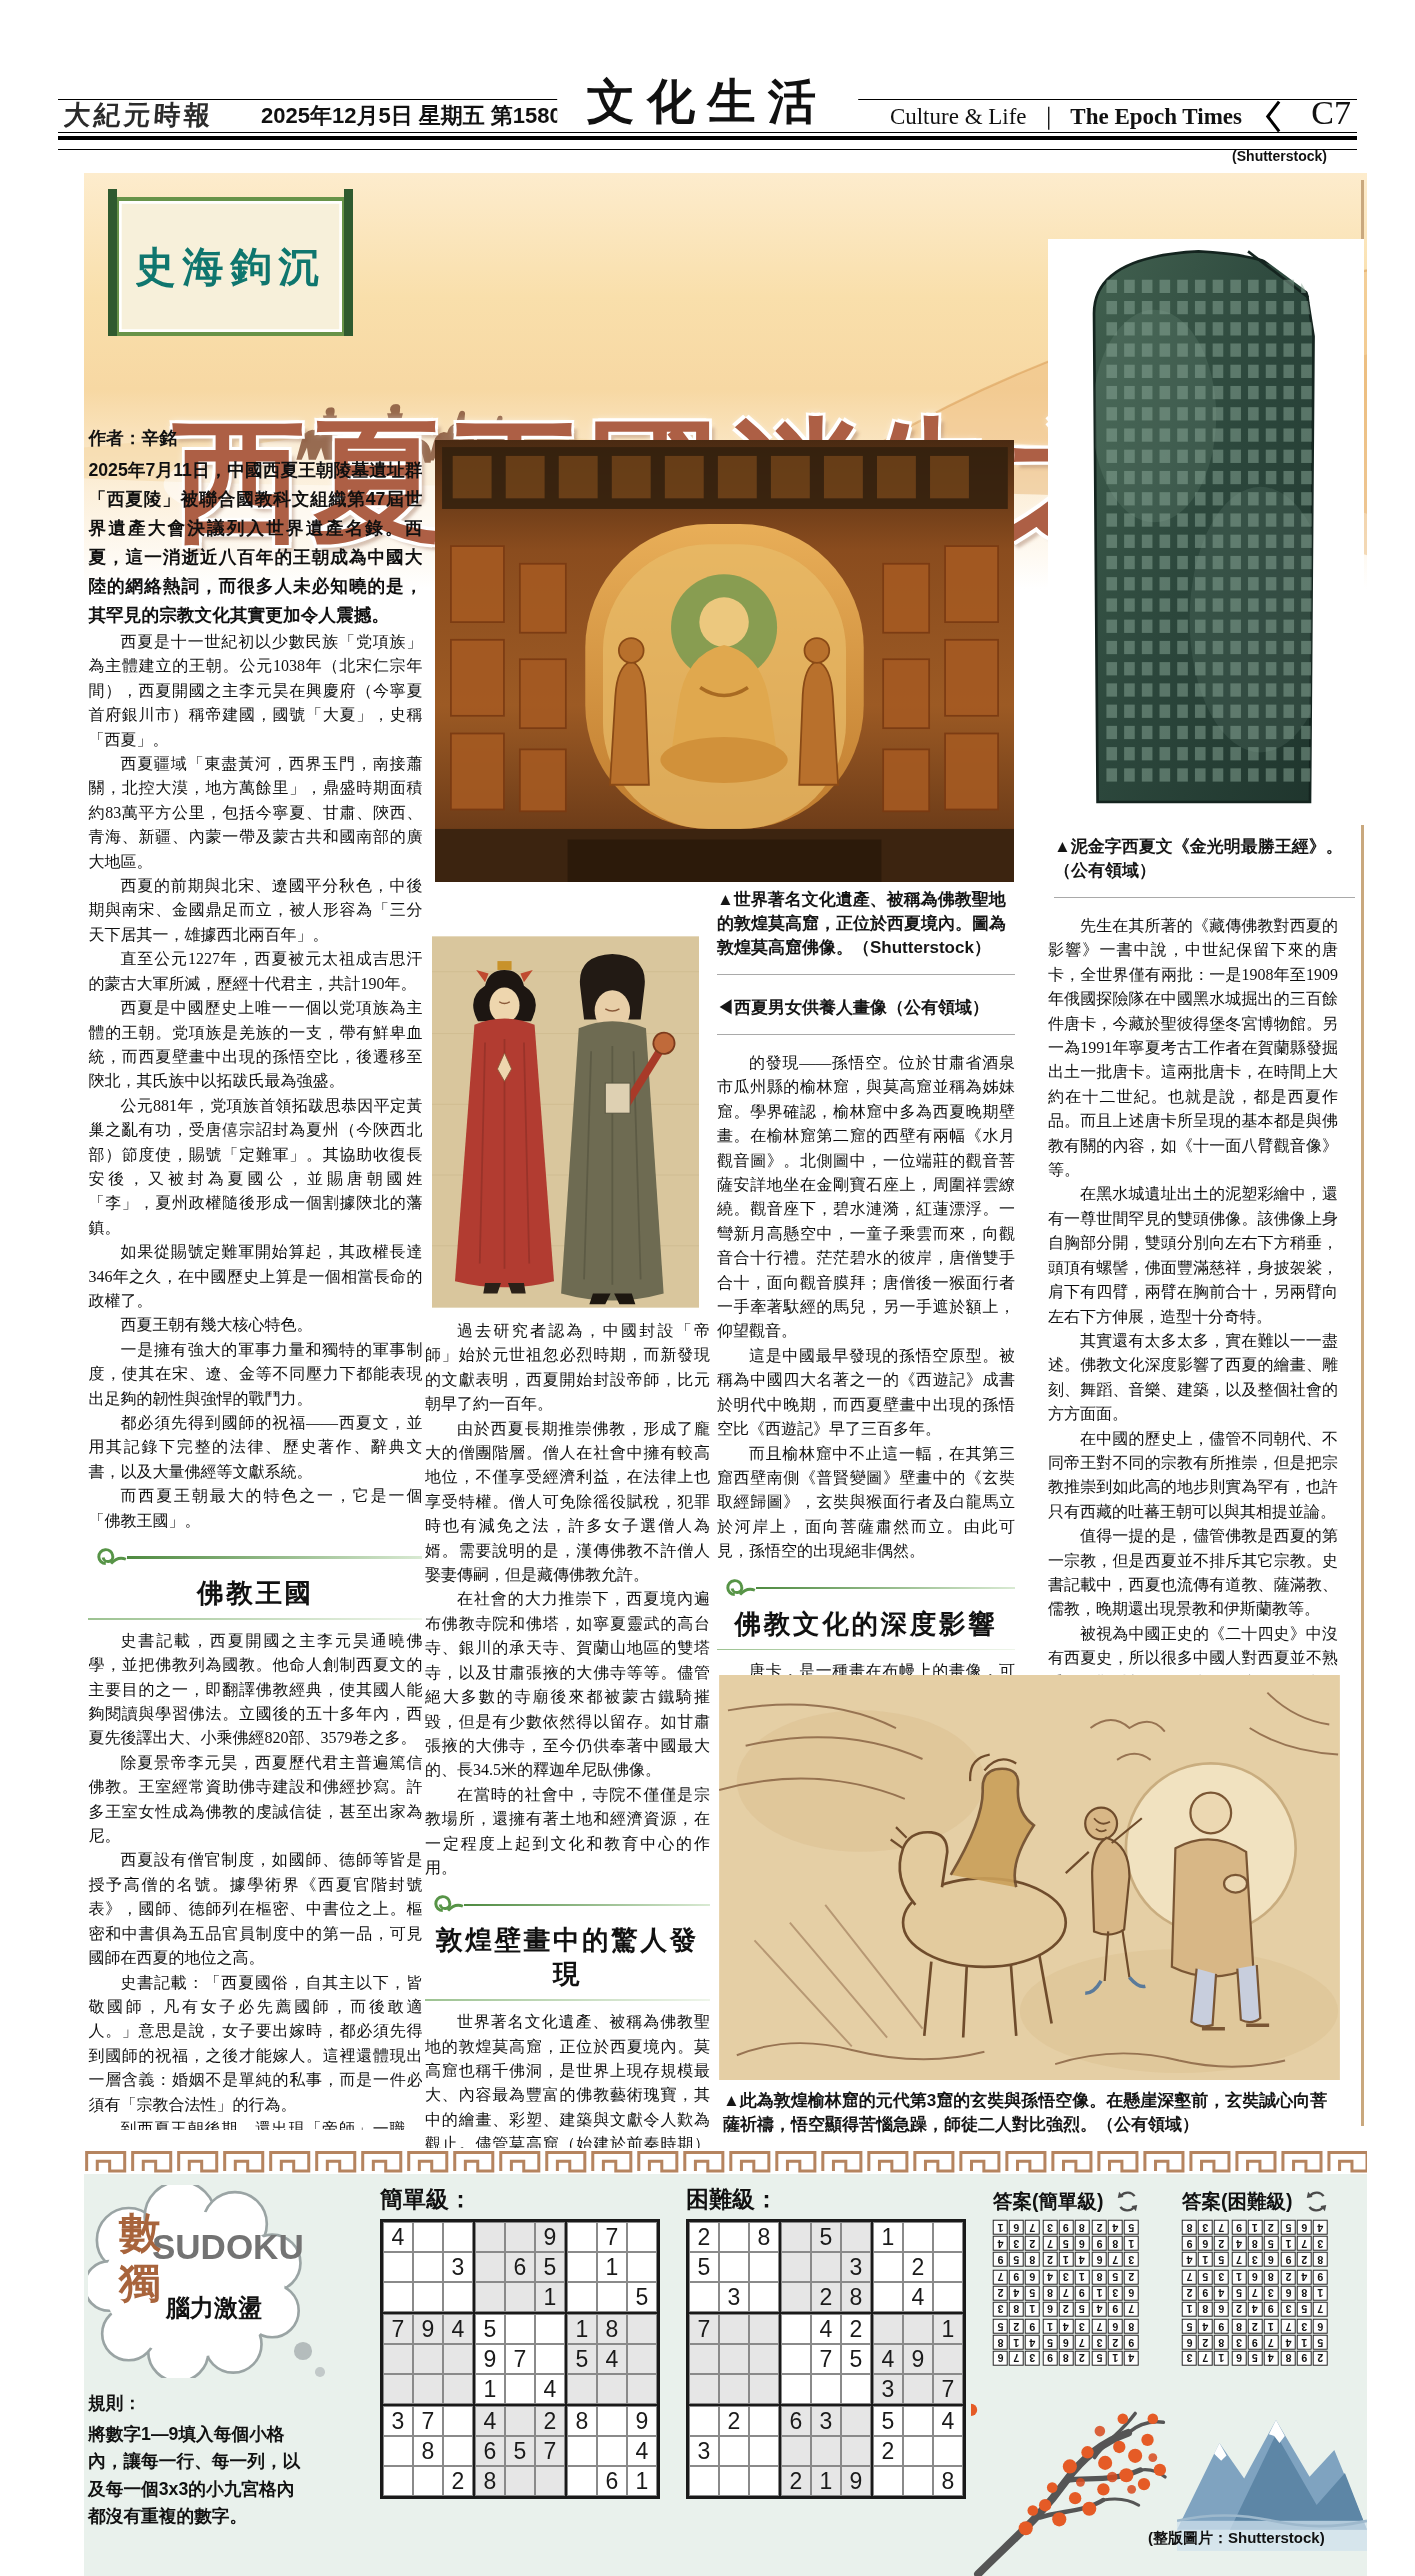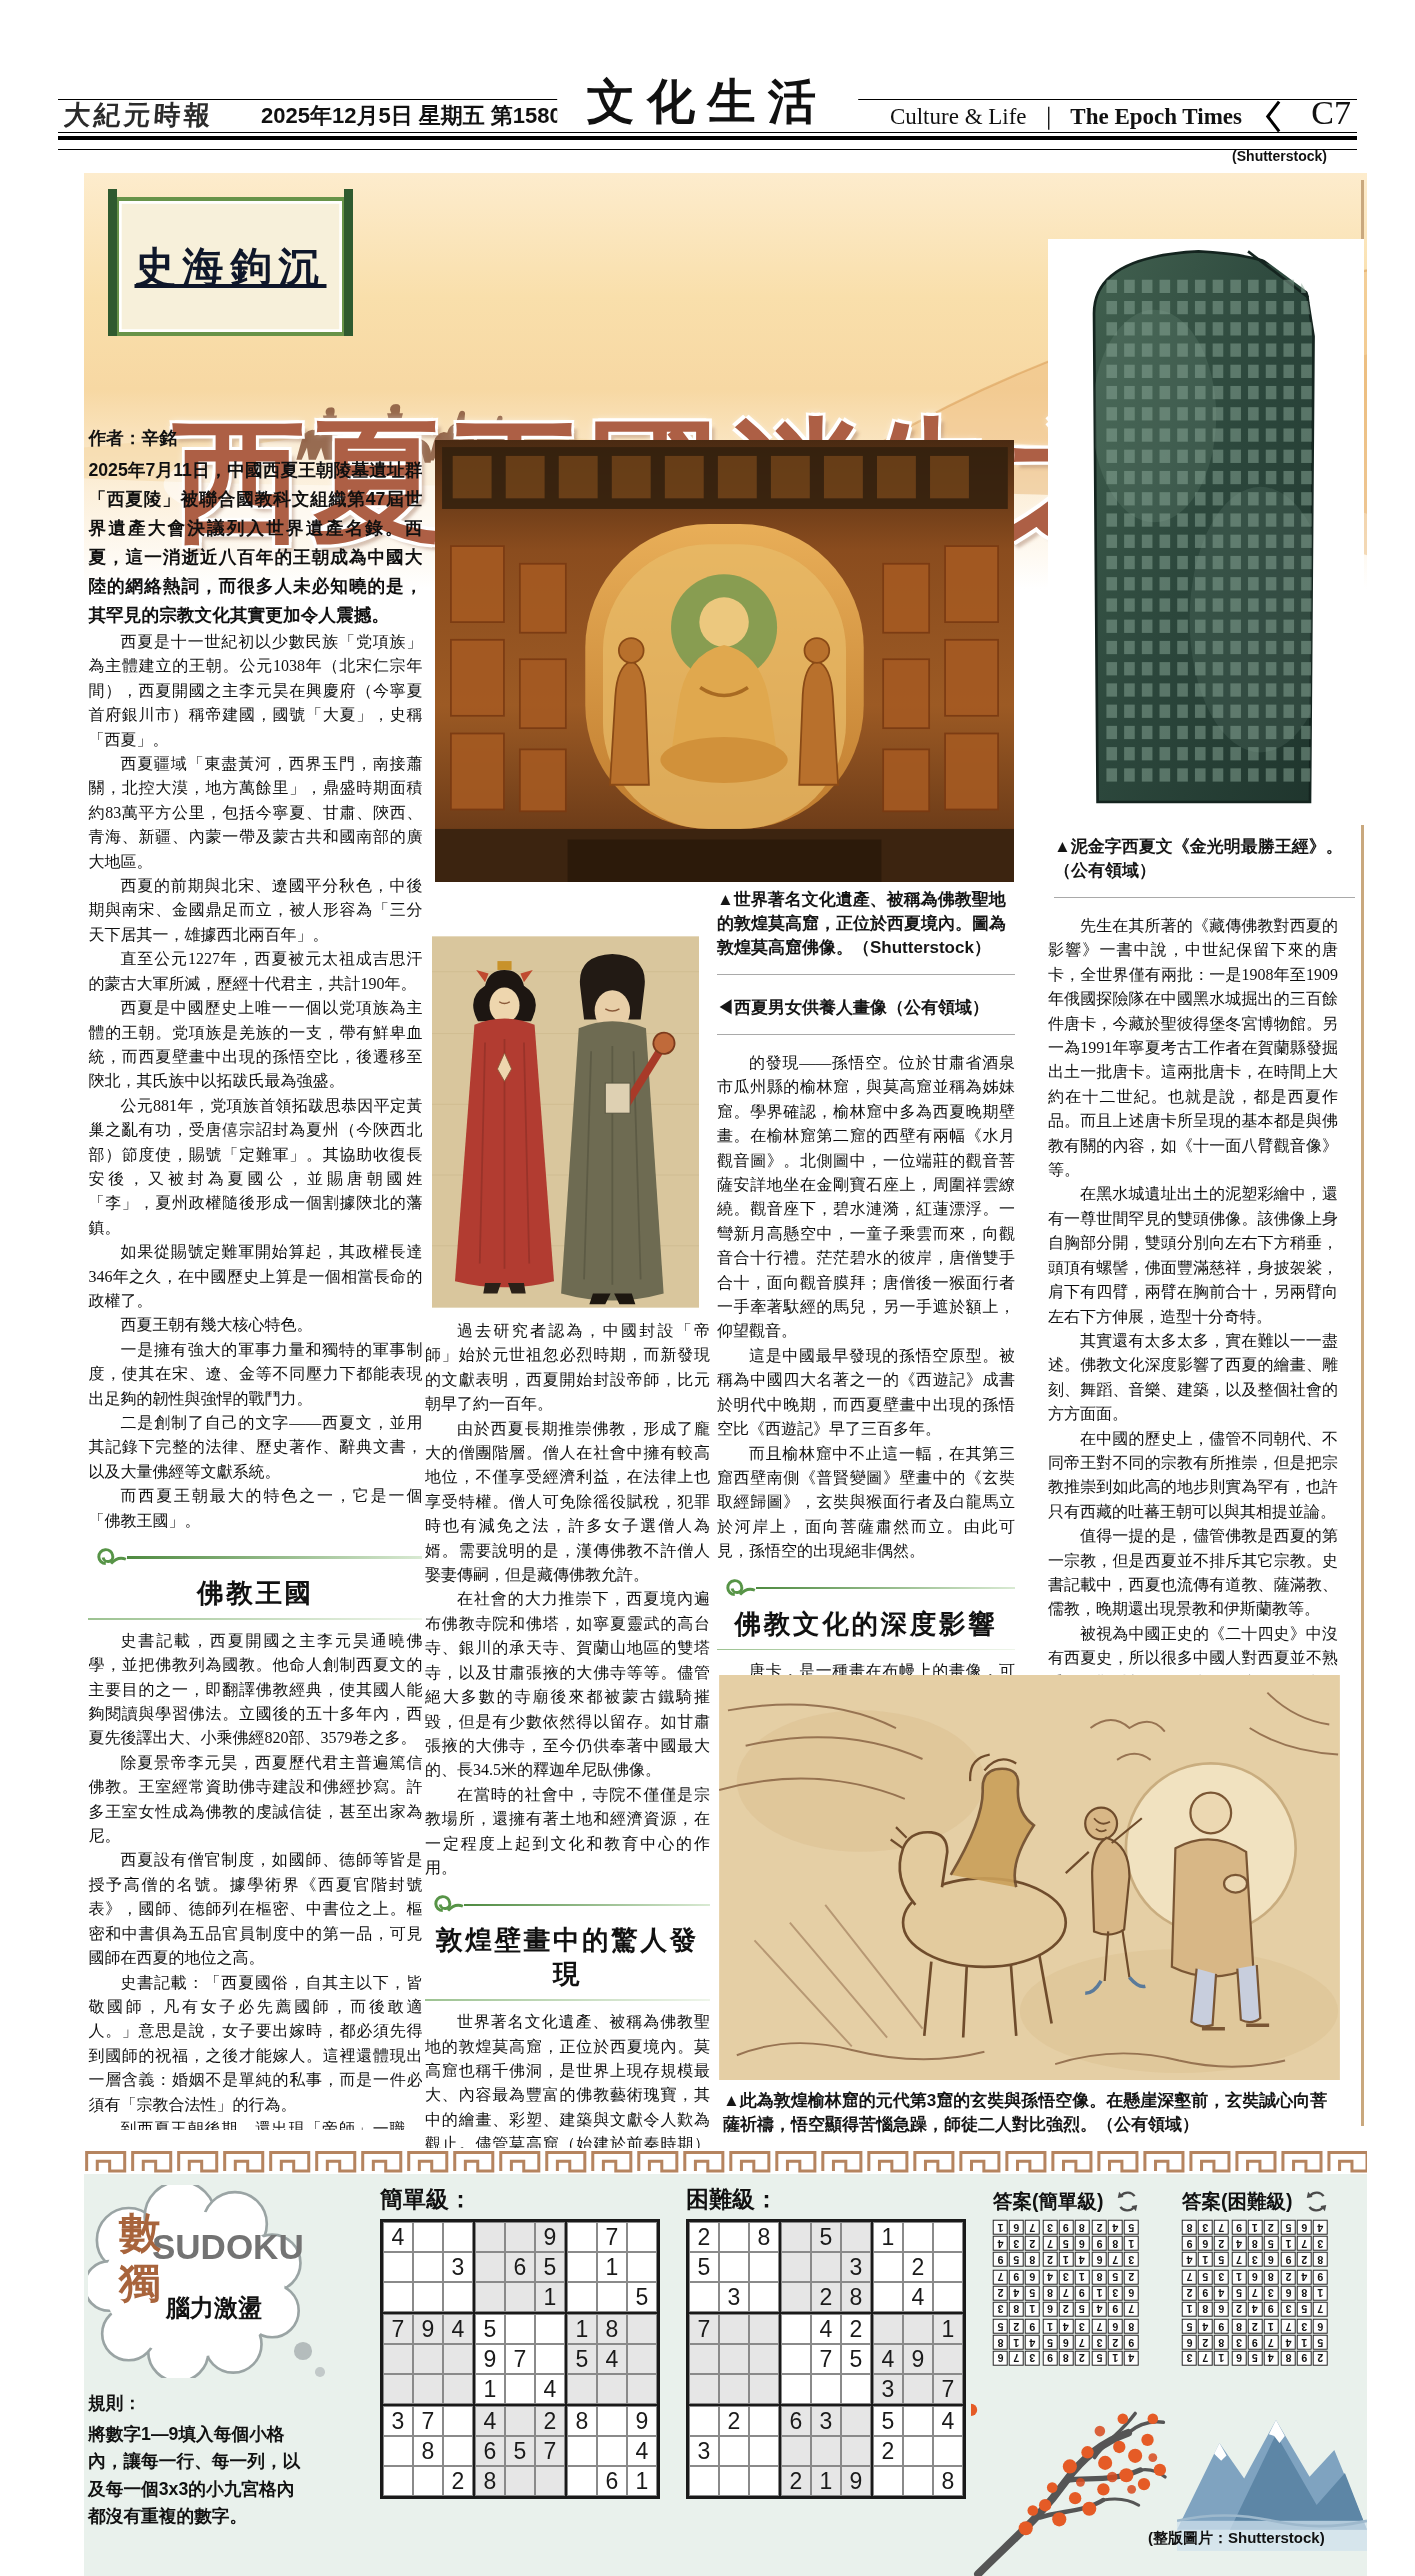--- a/index.html
+++ b/index.html
@@ -25,21 +25,21 @@
   
   .article{position:absolute;left:84px;top:173px;width:1283px;height:1962px;background:#fff;}
   .hero{position:absolute;left:0;top:0;width:1283px;height:416px;
         background:linear-gradient(180deg,#fdeccd 0%,#f9dfab 30%,#f7d8a3 52%,#fcefd9 76%,#ffffff 100%);}
   .hero svg{position:absolute;left:0;top:0;}
   .badge{position:absolute;left:31px;top:24px;width:223px;height:131px;background:#f7f0da;
          border:4.4px solid #679349;box-shadow:inset 0 0 0 2.7px #fff;display:flex;align-items:center;
          justify-content:center;}
   .badge .cap-l,.badge .cap-r{position:absolute;top:-12.4px;width:8.8px;height:147px;background:#2f5a2f;}
   .badge .cap-l{left:-10.6px;} .badge .cap-r{right:-10.6px;}
-  .badge span{font:bold 41px/44px "Liberation Sans",sans-serif;color:#0f172a;letter-spacing:7px;text-decoration:underline;}
+  .badge span{font:bold 41px/44px "Liberation Sans",sans-serif;color:#0f766e;letter-spacing:7px;}
   .main-title{position:absolute;left:0;top:126px;width:1283px;text-align:center;
         font:bold 133px/186px "Liberation Sans",sans-serif;color:#ad5f45;letter-spacing:5.3px;
         text-shadow:-2.7px -2.7px 0 #fff,2.7px -2.7px 0 #fff,-2.7px 2.7px 0 #fff,2.7px 2.7px 0 #fff,
                     0 0 8.8px #fff,5.3px 6.2px 3.5px rgba(120,60,30,.35);}
   .byline{position:absolute;left:4.4px;top:254px;font:bold 17.7px/23px "Liberation Sans",sans-serif;}
   .vrule{position:absolute;left:1277px;top:7px;width:2.7px;height:1946px;background:#c9a87e;}
   
   .col{position:absolute;overflow:hidden;}
   .col p{font:16px/24.4px "Liberation Serif",serif;text-align:justify;text-indent:2em;margin:0;color:#101010;}
   .col p.lead{font:bold 17.7px/29px "Liberation Sans",sans-serif;text-indent:0;}
@@ -149,21 +149,21 @@
       <div>
           <p>西夏是十一世紀初以少數民族「党項族」為主體建立的王朝。公元1038年（北宋仁宗年間），西夏開國之主李元昊在興慶府（今寧夏首府銀川市）稱帝建國，國號「大夏」，史稱「西夏」。</p>
           <p>西夏疆域「東盡黃河，西界玉門，南接蕭關，北控大漠，地方萬餘里」，鼎盛時期面積約83萬平方公里，包括今寧夏、甘肅、陝西、青海、新疆、內蒙一帶及蒙古共和國南部的廣大地區。</p>
           <p>西夏的前期與北宋、遼國平分秋色，中後期與南宋、金國鼎足而立，被人形容為「三分天下居其一，雄據西北兩百年」。</p>
           <p>直至公元1227年，西夏被元太祖成吉思汗的蒙古大軍所滅，歷經十代君主，共計190年。</p>
           <p>西夏是中國歷史上唯一一個以党項族為主體的王朝。党項族是羌族的一支，帶有鮮卑血統，而西夏壁畫中出現的孫悟空比，後遷移至陝北，其氏族中以拓跋氏最為強盛。</p>
           <p>公元881年，党項族首領拓跋思恭因平定黃巢之亂有功，受唐僖宗詔封為夏州（今陝西北部）節度使，賜號「定難軍」。其協助收復長安後，又被封為夏國公，並賜唐朝國姓「李」，夏州政權隨後形成一個割據陝北的藩鎮。</p>
           <p>如果從賜號定難軍開始算起，其政權長達346年之久，在中國歷史上算是一個相當長命的政權了。</p>
           <p>西夏王朝有幾大核心特色。</p>
           <p>一是擁有強大的軍事力量和獨特的軍事制度，使其在宋、遼、金等不同壓力下都能表現出足夠的韌性與強悍的戰鬥力。</p>
-          <p>二是創制了自己的文字——西夏文，並用其記錄下完整的法律、歷史著作、辭典文書，以及大量佛經等文獻系統。</p>
+          <p>都必須先得到國師的祝福——西夏文，並用其記錄下完整的法律、歷史著作、辭典文書，以及大量佛經等文獻系統。</p>
           <p>而西夏王朝最大的特色之一，它是一個「佛教王國」。</p>
         </div>
       <div class="sect">
         <div class="top">
             <svg width="39" height="21" viewBox="0 0 44 24">
               <path d="M20,19 a8,8 0 1 1 8,-9 a5.5,5.5 0 1 1 -11,2" fill="none" stroke="#579447" stroke-width="3.4"></path>
               <path d="M26,19 q8,-9 17,-5" fill="none" stroke="#579447" stroke-width="3.4"></path>
             </svg>
             <div class="ln"></div>
           </div>

